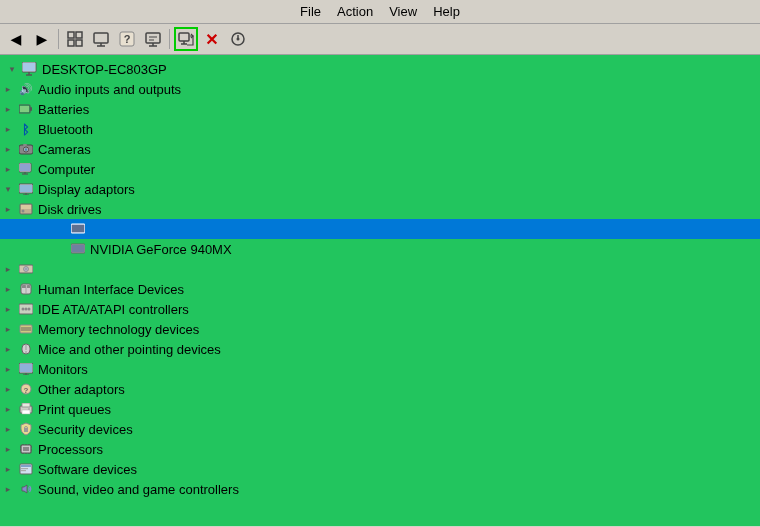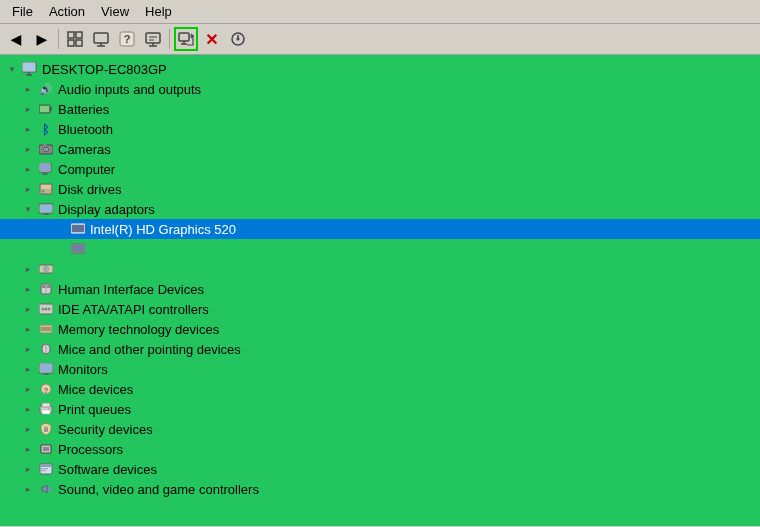--- a/index.html
+++ b/index.html
@@ -12,20 +12,21 @@
       overflow: hidden;
     }
 
     
     .menubar {
       background: #d4d0c8;
       padding: 2px 4px;
       display: flex;
       align-items: center;
       border-bottom: 1px solid #a0a0a0;
+      justify-content: center;
     }
     .menubar-item {
       padding: 2px 8px;
       cursor: pointer;
       color: #000;
     }
 
     
     .toolbar {
       background: #d4d0c8;
@@ -108,21 +109,21 @@
       flex-shrink: 0;
       font-size: 12px;
     }
 
     .item-label {
       margin-left: 2px;
     }
 
     
     .indent-0 { padding-left: 4px; }
-    .indent-1 { padding-left: 20px; }
+    .indent-1 { }
     .indent-2 { padding-left: 52px; }
     .ico-audio::before { content: '🔊'; font-size: 11px; }
   </style>
 </head>
 <body>
 
 <div class="menubar">
   <span class="menubar-item">File</span>
   <span class="menubar-item">Action</span>
   <span class="menubar-item">View</span>
@@ -243,63 +244,63 @@
             <rect x="0" y="0" width="12" height="9" rx="1" fill="#e8e8f8" stroke="#555" stroke-width="1"></rect>
             <rect x="1" y="1" width="10" height="7" fill="#90a0d0"></rect>
             <line x1="6" y1="9" x2="6" y2="11" stroke="#555" stroke-width="1.2"></line>
             <line x1="3" y1="11" x2="9" y2="11" stroke="#555" stroke-width="1.2"></line>
           </svg>
       </span>
       <span class="item-label">Computer</span>
     </div>
 
     <div class="tree-item indent-1">
-      <span class="expander collapsed"></span>
-      <span class="icon-placeholder">
-        <svg width="14" height="12" viewBox="0 0 14 12">
-            <rect x="1" y="1" width="12" height="10" rx="1" fill="#c0b090" stroke="#666" stroke-width="1"></rect>
-            <rect x="2" y="2" width="10" height="4" fill="#d8c8a0"></rect>
-            <circle cx="4" cy="8" r="1.5" fill="#888"></circle>
-          </svg>
-      </span>
-      <span class="item-label">Disk drives</span>
-    </div>
-
-    <div class="tree-item indent-1">
       <span class="expander expanded"></span>
       <span class="icon-placeholder">
         <svg width="14" height="12" viewBox="0 0 14 12">
             <rect x="0" y="1" width="14" height="9" rx="1" fill="#e0e8f0" stroke="#555" stroke-width="1.2"></rect>
             <rect x="1" y="2" width="12" height="7" fill="#90b8d8"></rect>
             <line x1="7" y1="10" x2="7" y2="12" stroke="#555" stroke-width="1.2"></line>
             <line x1="4" y1="12" x2="10" y2="12" stroke="#555" stroke-width="1.2"></line>
           </svg>
       </span>
       <span class="item-label">Display adaptors</span>
     </div>
 
+    <div class="tree-item indent-1">
+      <span class="expander collapsed"></span>
+      <span class="icon-placeholder">
+        <svg width="14" height="12" viewBox="0 0 14 12">
+            <rect x="1" y="1" width="12" height="10" rx="1" fill="#c0b090" stroke="#666" stroke-width="1"></rect>
+            <rect x="2" y="2" width="10" height="4" fill="#d8c8a0"></rect>
+            <circle cx="4" cy="8" r="1.5" fill="#888"></circle>
+          </svg>
+      </span>
+      <span class="item-label">Disk drives</span>
+    </div>
+
     <div class="tree-item indent-2 selected" style="background:#0078d7; color:#fff;">
       <span class="expander leaf"></span>
       <span class="icon-placeholder">
         <svg width="14" height="12" viewBox="0 0 14 12">
             <rect x="0" y="1" width="14" height="9" rx="1" fill="#8090c0" stroke="#fff" stroke-width="1"></rect>
             <rect x="1" y="2" width="12" height="7" fill="#607090"></rect>
           </svg>
       </span>
-      <span class="item-label">Intel(R) HD Graphics 520</span>
     </div>
 
     <div class="tree-item indent-2">
       <span class="expander leaf"></span>
       <span class="icon-placeholder">
         <svg width="14" height="12" viewBox="0 0 14 12">
             <rect x="0" y="1" width="14" height="9" rx="1" fill="#a0a0b8" stroke="#666" stroke-width="1"></rect>
             <rect x="1" y="2" width="12" height="7" fill="#7080a0"></rect>
           </svg>
       </span>
+      <span class="item-label">NVIDIA GeForce 940MX</span>
     </div>
 
     <div class="tree-item indent-1">
       <span class="expander collapsed"></span>
       <span class="icon-placeholder">
         <svg width="14" height="12" viewBox="0 0 14 12">
             <rect x="0" y="2" width="14" height="8" rx="1" fill="#d0c8b0" stroke="#666" stroke-width="1"></rect>
             <circle cx="7" cy="6" r="2.5" fill="#b0b8c8" stroke="#888" stroke-width="0.8"></circle>
             <circle cx="7" cy="6" r="0.8" fill="#888"></circle>
           </svg>
@@ -375,21 +376,21 @@
 
 
     <div class="tree-item indent-1">
       <span class="expander collapsed"></span>
       <span class="icon-placeholder">
         <svg width="14" height="12" viewBox="0 0 14 12">
             <circle cx="7" cy="6" r="5" fill="#e8d0a0" stroke="#888" stroke-width="1"></circle>
             <text x="7" y="9.5" text-anchor="middle" font-size="8" fill="#666" font-weight="bold">?</text>
           </svg>
       </span>
-      <span class="item-label">Mice devices</span>
+      <span class="item-label">Other adaptors</span>
     </div>
 
     <div class="tree-item indent-1">
       <span class="expander collapsed"></span>
       <span class="icon-placeholder">
         <svg width="14" height="12" viewBox="0 0 14 12">
             <rect x="1" y="3" width="12" height="7" rx="1" fill="#d0d0c8" stroke="#666" stroke-width="1"></rect>
             <rect x="3" y="0" width="8" height="4" fill="#e8e8e0" stroke="#888" stroke-width="0.8"></rect>
             <rect x="3" y="7" width="8" height="4" fill="white" stroke="#aaa" stroke-width="0.5"></rect>
             <circle cx="10" cy="6" r="1" fill="#aaa"></circle>

